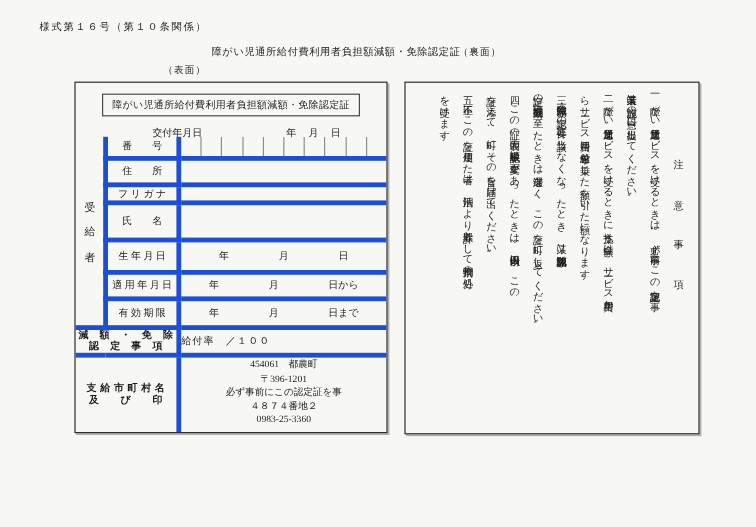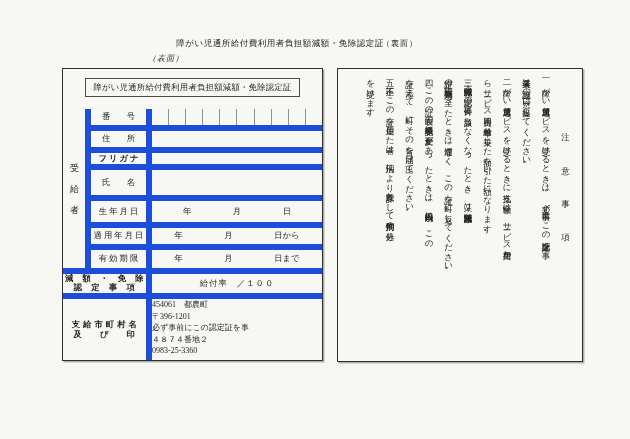--- a/index.html
+++ b/index.html
@@ -4,21 +4,21 @@
 <style>
   html,body { margin:0; padding:0; background:#eceae6; }
   #canvas {
     position:relative; width:630px; height:439px; overflow:hidden;
     background:#f7f7f4; color:#1c1c1c;
     font-family:"Liberation Serif","DejaVu Serif",serif;
   }
   .form-no { position:absolute; left:33px; top:17px; font-size:8.5px; letter-spacing:1.5px; }
   .doc-title { position:absolute; left:0; top:38px; width:560px; text-align:center; font-size:8.5px; letter-spacing:0.5px; }
   .side-label { position:absolute; font-size:8px; letter-spacing:1px; }
-  .front-side-label { left:148px; top:53px;font-style:italic; }
+  .front-side-label { left:136px; top:53px; }
   .back-side-label  { left:382px; top:38px; }
 
   .sheet-box {
     position:absolute; box-sizing:border-box; background:#f7f7f4;
     border:1.5px solid #2e2e2e; box-shadow:1.5px 1.5px 0 rgba(70,70,70,.4);
   }
   .front-box { left:62px; top:68px; width:261px; height:293px; }
   .back-box  { left:337px; top:68px; width:246px; height:294px; }
 
   .cert-title {
@@ -26,56 +26,61 @@
     border:1px solid #4a4a4a; padding:3px 7px;
     font-size:8.3px; letter-spacing:0.3px; text-align:center;
   }
   .issue-row { margin:8px 0 0 64px; font-size:8.3px; display:flex; }
   .issue-row .issue-val { margin-left:70px; letter-spacing:1px; }
 
   table.grid {
     position:absolute; left:0; right:0; bottom:0; width:100%;
     border-collapse:collapse; border-style:hidden; table-layout:fixed;
   }
-  table.grid td { border:6px solid #1d4ed8; font-size:8.3px; padding:0; overflow:hidden; }
+  table.grid td { border:4px solid #1d4ed8; font-size:8.3px; padding:0; overflow:hidden; }
   td.lbl  { text-align:center; }
-  td.lbl-furi { font-size:7.6px;font-weight:bold; }
+  td.lbl-furi { font-size:7.6px; }
   td.recip { text-align:center; vertical-align:middle; }
   .vert-label { writing-mode:vertical-rl; display:inline-block; font-size:9px; letter-spacing:21px; }
   td.val { padding-left:6px; }
   td.val-date { text-align:center; padding:0; }
   td.num-row { padding:0; }
   .numcells { display:flex; height:16px; width:100%; }
   .numcell { flex:1; border-left:1px solid #8f8f8f; }
   .numcell:first-child { border-left:none; }
   td.lbl2 { text-align:center; padding:1px 0;font-weight:bold; }
   td.lbl2 div { line-height:9.6px; letter-spacing:0.5px; }
-  td.grant-cell { text-align:center; padding-left:42px; letter-spacing:1px; }
-  td.addr-cell { vertical-align:top; padding:3px 0 0 5px; }
+  td.grant-cell { padding-left:42px; letter-spacing:1px; }
+  td.addr-cell { vertical-align:top; padding:3px 0 0 5px;text-align:center; }
   .addr-line { font-size:8px; line-height:11.6px; white-space:nowrap; }
 
   .notes {
     position:absolute; top:4px; right:7px; bottom:2px;
     writing-mode:vertical-rl; font-size:8.5px; line-height:19.5px;
   }
   .notes-title { letter-spacing:34px; padding-top:52px; }
   .notes-lines { display:contents; }
   .note-col { }
 </style>
 </head>
 <body>
 
 <div id="canvas">
 
+  <div class="form-no">様式第１６号（第１０条関係）</div>
   <div class="doc-title">障がい児通所給付費利用者負担額減額・免除認定証</div>
   <div class="side-label front-side-label">（表面）</div>
   <div class="side-label back-side-label">（裏面）</div>
 
   <div class="sheet-box front-box">
     <div class="cert-title">障がい児通所給付費利用者負担額減額・免除認定証</div>
+    <div class="issue-row">
+      <span class="issue-lbl">交付年月日</span>
+      <span class="issue-val">年　月　日</span>
+    </div>
 
     <table class="grid">
       <colgroup>
           <col style="width:25px">
           <col style="width:61px">
           <col>
         </colgroup>
       <tbody>
         <tr style="height:17px">
           <td rowspan="7" class="recip">

